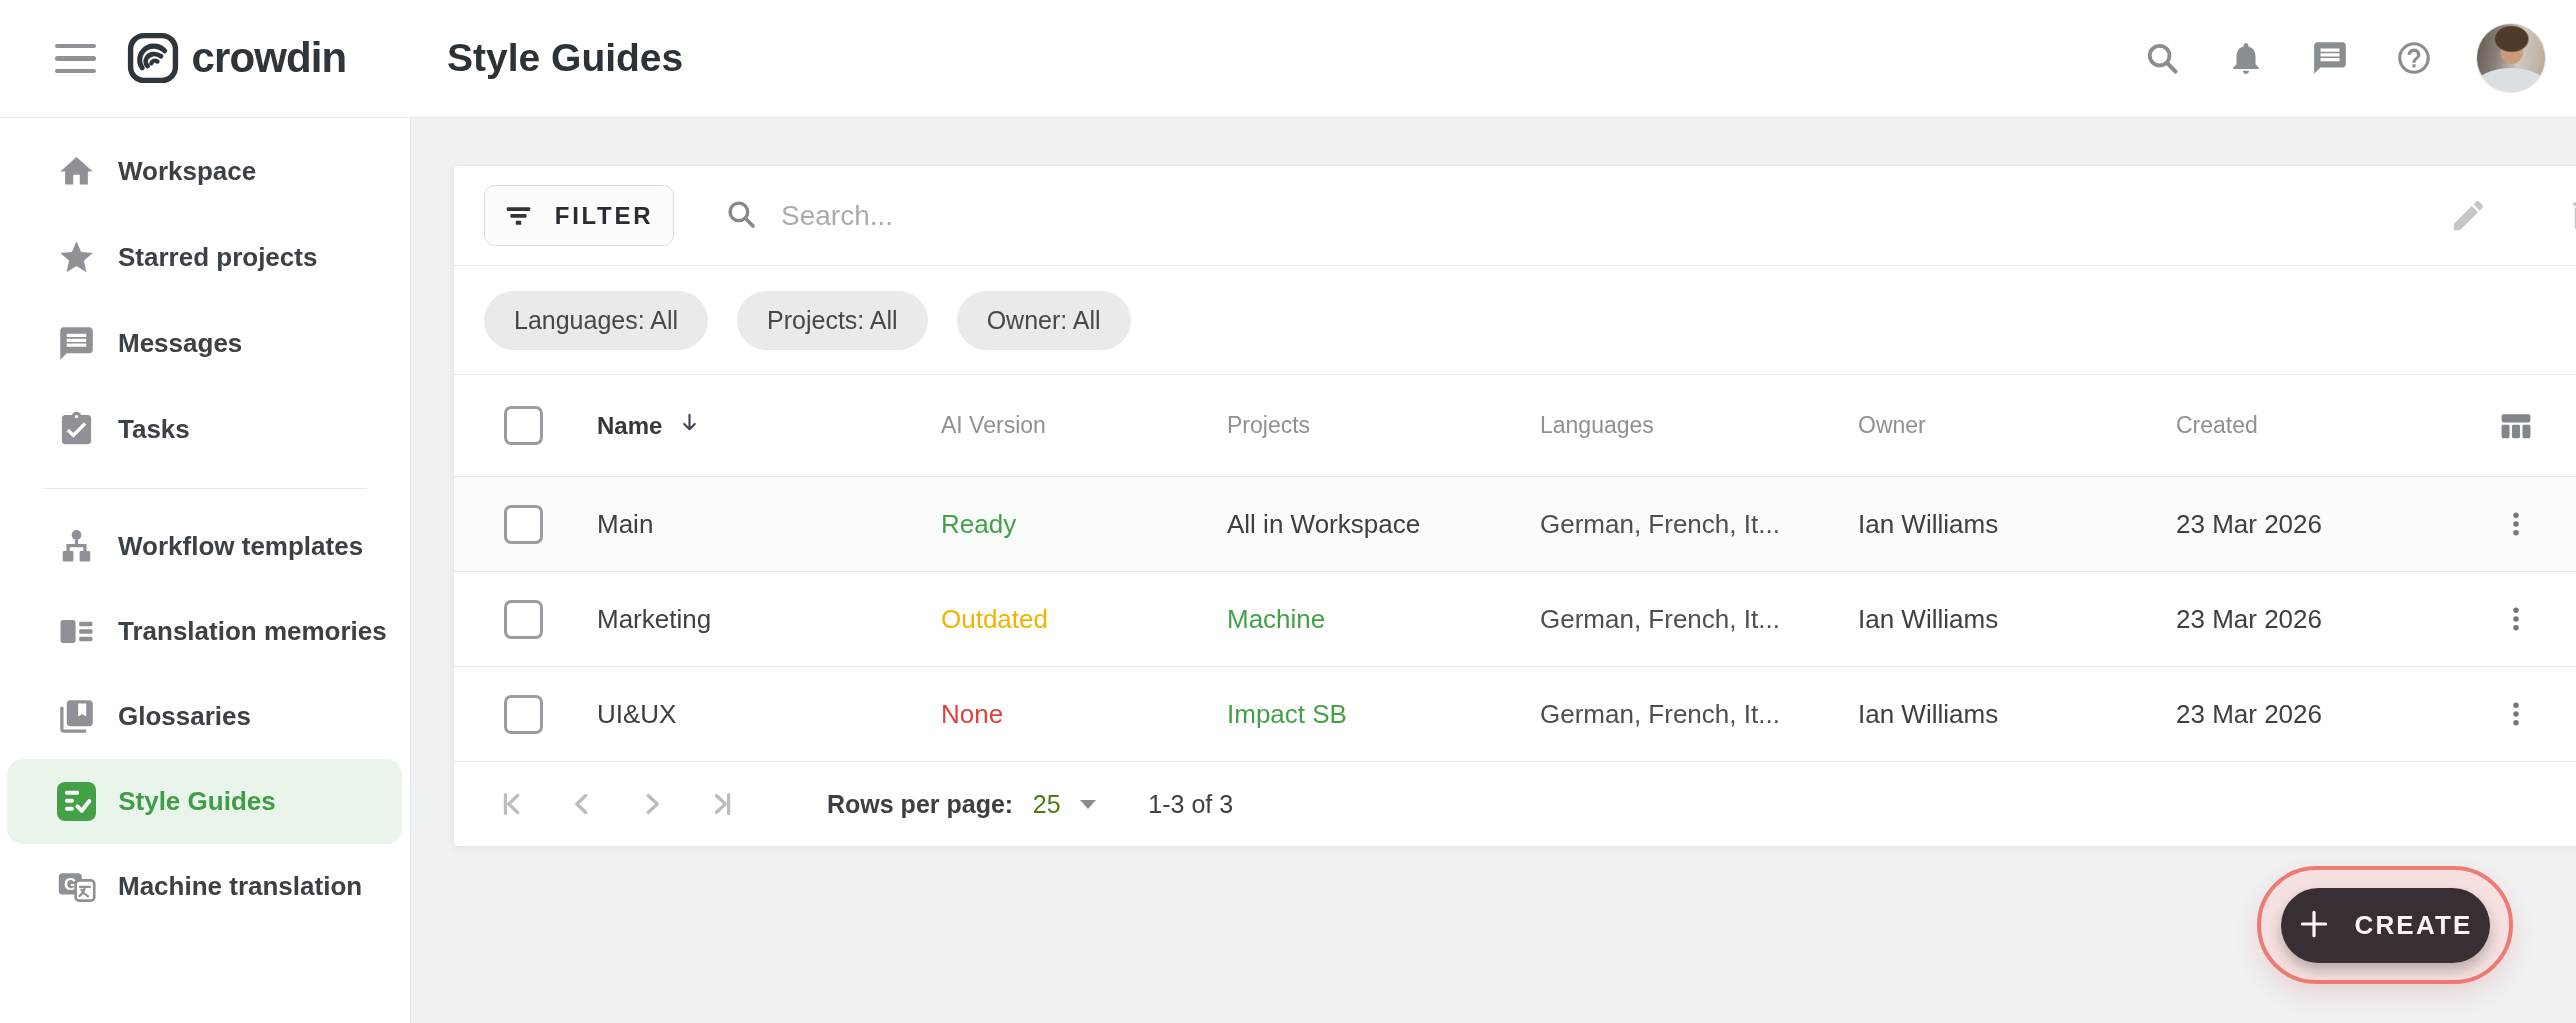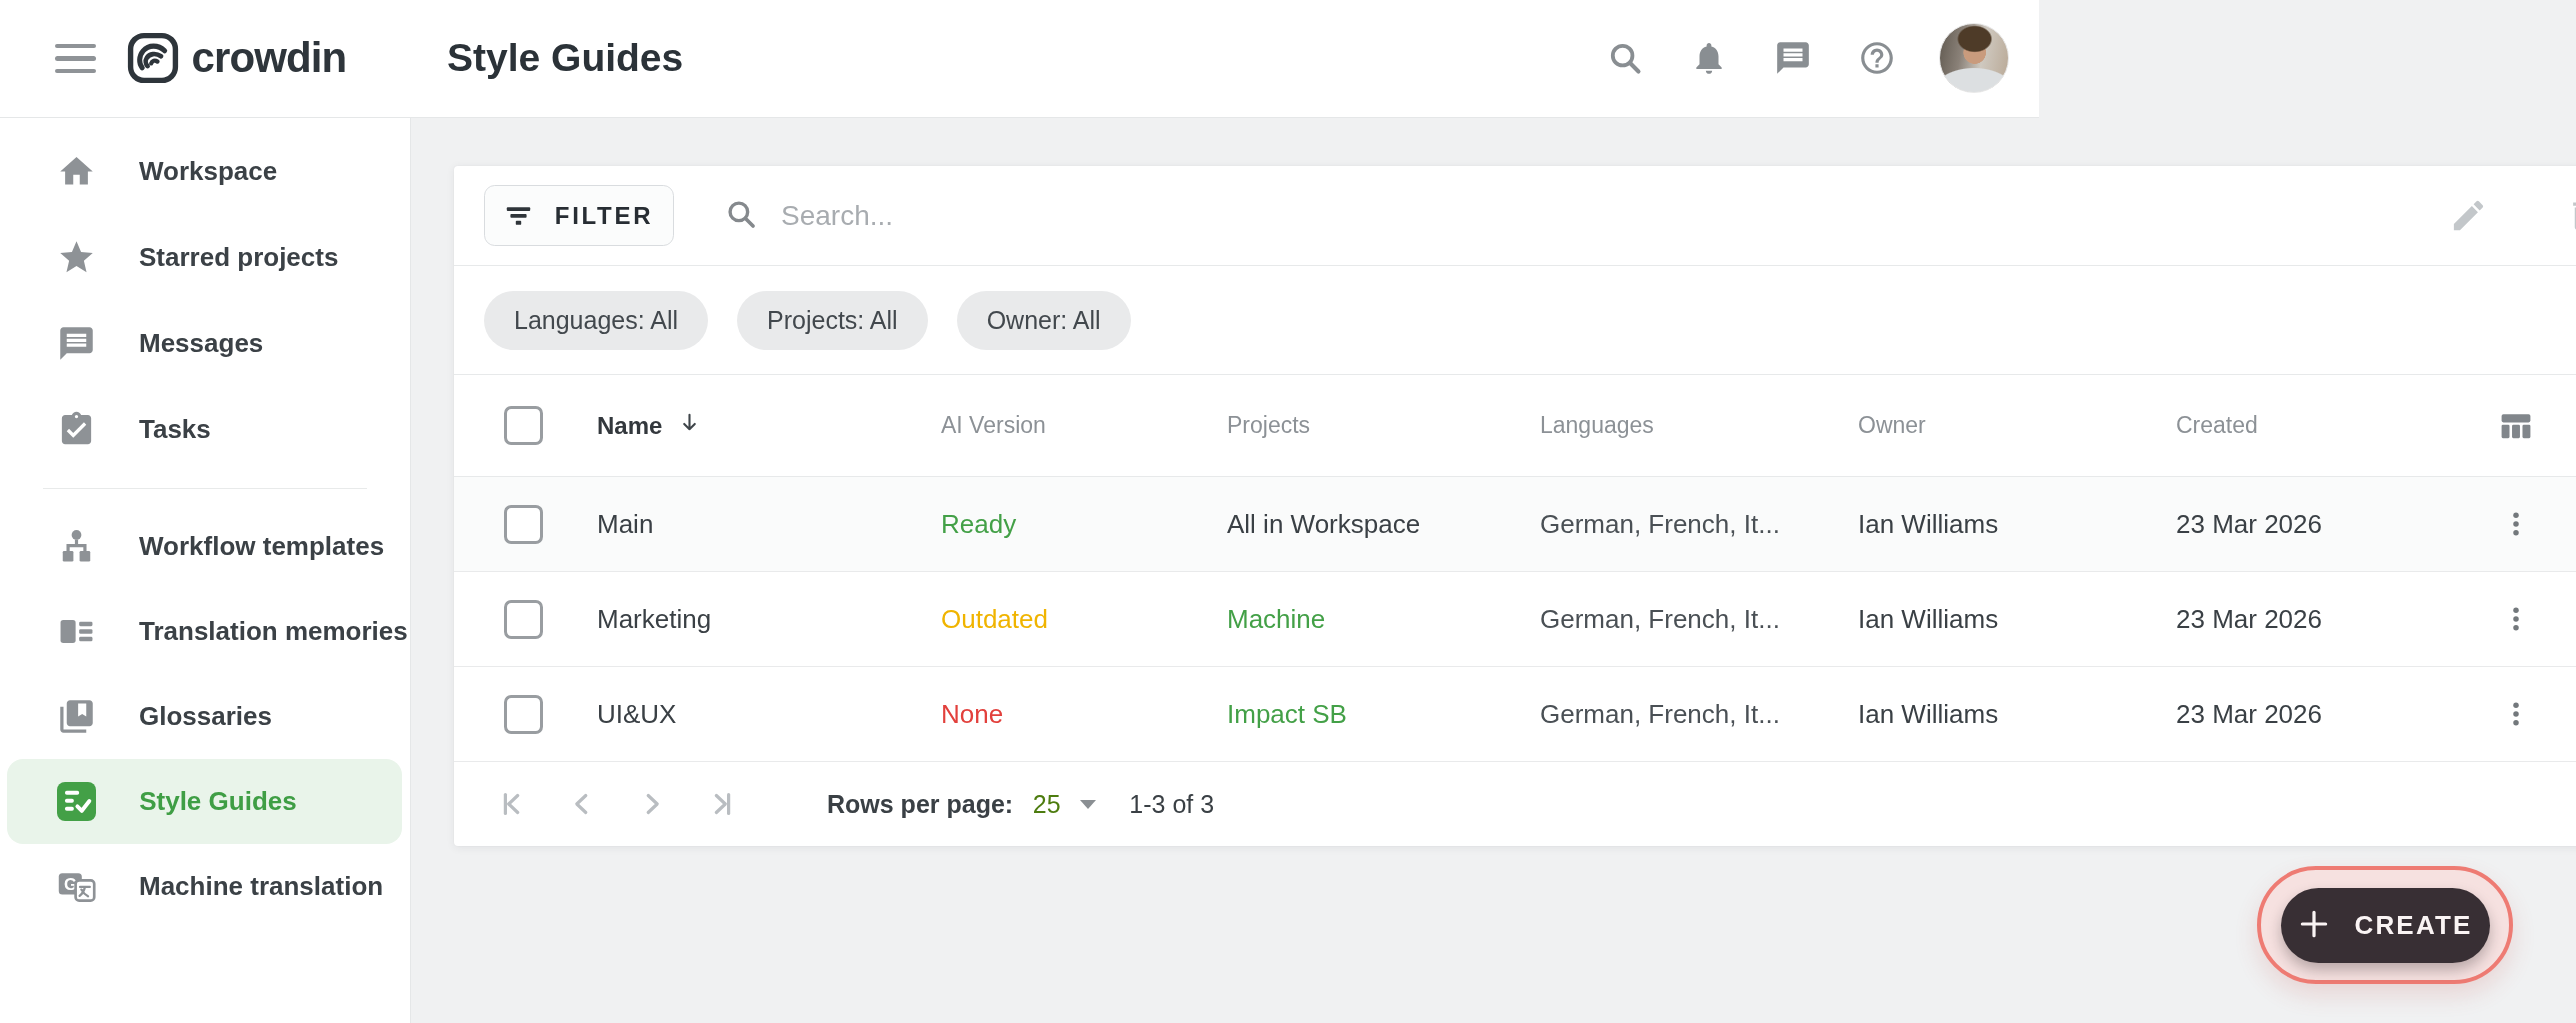--- a/index.html
+++ b/index.html
@@ -1,40 +1,40 @@
 <!DOCTYPE html>
 <html style="font-size:14.3px"><head>
 <meta charset="utf-8">
 <style>
   * { margin:0; padding:0; box-sizing:border-box; }
   html,body { width:2576px; height:1023px; overflow:hidden; }
   body { font-family:"Liberation Sans", sans-serif; background:#f0f1f2; color:#3a4045; }
   .app { position:relative; width:2576px; height:1023px; background:#f0f1f2; }
 
   
-  .topbar { position:absolute; top:0; left:0; width:2039px; height:118px; background:#ffffff; border-bottom:1.8px solid #e5e7e8; z-index:5; }
+  .topbar { position:absolute; top:0; left:0; width:2576px; height:118px; background:#ffffff; border-bottom:1.8px solid #e5e7e8; z-index:5; }
   .hamburger { position:absolute; left:55px; top:36px; width:45px; height:45px; border:none; background:none; cursor:pointer; display:flex; flex-direction:column; justify-content:center; gap:8px; }
   .hamburger span { display:block; width:41px; height:4.5px; background:#8f9397; border-radius:2.7px; }
   .brand { position:absolute; left:127px; top:0; height:116px; display:flex; align-items:center; gap:12.5px; cursor:pointer; }
   .brand svg { display:block; }
   .brand-text { font-size:42px; font-weight:700; color:#2e353b; letter-spacing:-0.9px; }
   .page-title { position:absolute; left:447px; top:0; height:116px; display:flex; align-items:center; font-size:39px; font-weight:700; color:#2b3238; }
   .top-actions { position:absolute; right:30px; top:0; height:116px; display:flex; align-items:center; gap:41px; }
   .icon-btn { border:none; background:none; cursor:pointer; width:43px; height:43px; display:flex; align-items:center; justify-content:center; }
   .avatar { width:70px; height:70px; border-radius:50%; border:1.8px solid #e8e8e8; cursor:pointer;
     background:
       radial-gradient(ellipse 26% 20% at 51% 22%, #4e3b28 0 90%, rgba(78,59,40,0) 100%),
       radial-gradient(circle at 51% 42%, #c99b7d 0 21%, rgba(201,155,125,0) 22%),
       radial-gradient(ellipse 62% 38% at 50% 102%, #dcdfe1 0 96%, rgba(220,223,225,0) 100%),
       linear-gradient(100deg, #5f584f 0%, #8a8178 32%, #cfc9c0 60%, #b8a794 100%);
   }
 
   
   .sidebar { position:absolute; top:118px; left:0; width:411px; bottom:0; background:#ffffff; border-right:1.8px solid #e5e7e8; padding-top:10.7px; z-index:4; }
-  .side-item { height:86px; display:flex; align-items:center; padding-left:57px; gap:43px; cursor:pointer; }
+  .side-item { height:86px; display:flex; align-items:center; padding-left:57px; gap:22px; cursor:pointer; }
   .side-item .s-icon { width:39px; height:39px; flex:0 0 39px; display:flex; align-items:center; justify-content:center; color:#8e9296; }
   .side-item .s-label { font-size:26px; font-weight:600; color:#3b4146; }
   .side-divider { border-top:1.8px solid #e8eaea; margin:15px 43px; }
   .group2 .side-item { height:85px; }
   .side-item.active { background:#e9f4ea; border-radius:16px; margin:0 8px 0 7.2px; padding-left:50px; }
   .side-item.active .s-label { color:#3f9e45; }
 
   
   .content { position:absolute; left:411px; top:118px; right:0; bottom:0; background:#f0f1f2; }
   .card { position:absolute; left:43px; top:48px; width:2199px; height:680px; background:#ffffff; border-radius:4px; box-shadow:0 1.8px 9px rgba(40,45,50,.07), 0 0 1.8px rgba(40,45,50,.05); overflow:hidden; }
@@ -67,21 +67,21 @@
   .t-green { color:#43a047; }
   .t-amber { color:#f0b400; }
   .t-red { color:#e2403c; }
   .kebab { display:flex; justify-content:center; cursor:pointer; }
 
   .pagination { height:84px; display:flex; align-items:center; padding-left:36px; }
   .pg-btn { border:none; background:none; width:43px; height:43px; display:flex; align-items:center; justify-content:center; cursor:pointer; margin-right:27px; }
   .pg-label { font-size:25px; font-weight:600; color:#3a4045; margin-left:57px; }
   .pg-value { font-size:25px; color:#4d7c0f; margin-left:19.7px; cursor:pointer; display:flex; align-items:center; gap:19.7px; }
   .pg-caret { width:0; height:0; border-left:8px solid transparent; border-right:8px solid transparent; border-top:9.8px solid #8a8f93; }
-  .pg-range { font-size:25px; color:#3a4045; margin-left:33px; }
+  .pg-range { font-size:25px; color:#3a4045; margin-left:52px; }
 
   
   .create-ring { position:absolute; right:63px; top:748px; width:256px; height:118px; border-radius:59px; border:4.5px solid #ee7b73; background:#f6e1e0; display:flex; align-items:center; justify-content:center; box-shadow:0 10.7px 23px rgba(190,70,65,.16); }
   .create-btn { width:209px; height:75px; border:none; border-radius:38px; background:#382f34; color:#faf4f4; display:flex; align-items:center; justify-content:center; gap:23px; cursor:pointer; box-shadow:0 7.2px 14.3px rgba(30,20,25,.28); }
   .create-label { font-size:26px; font-weight:600; letter-spacing:2.2px; color:#faf4f4; }
 </style>
 </head>
 <body>
 
 <div class="app">

